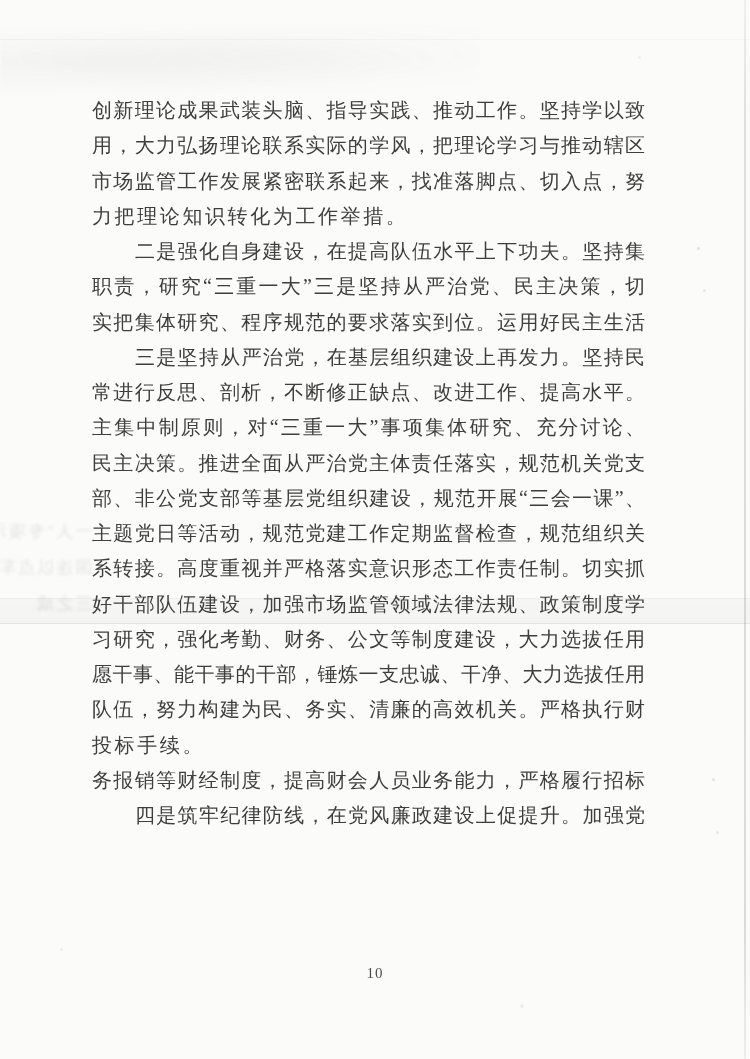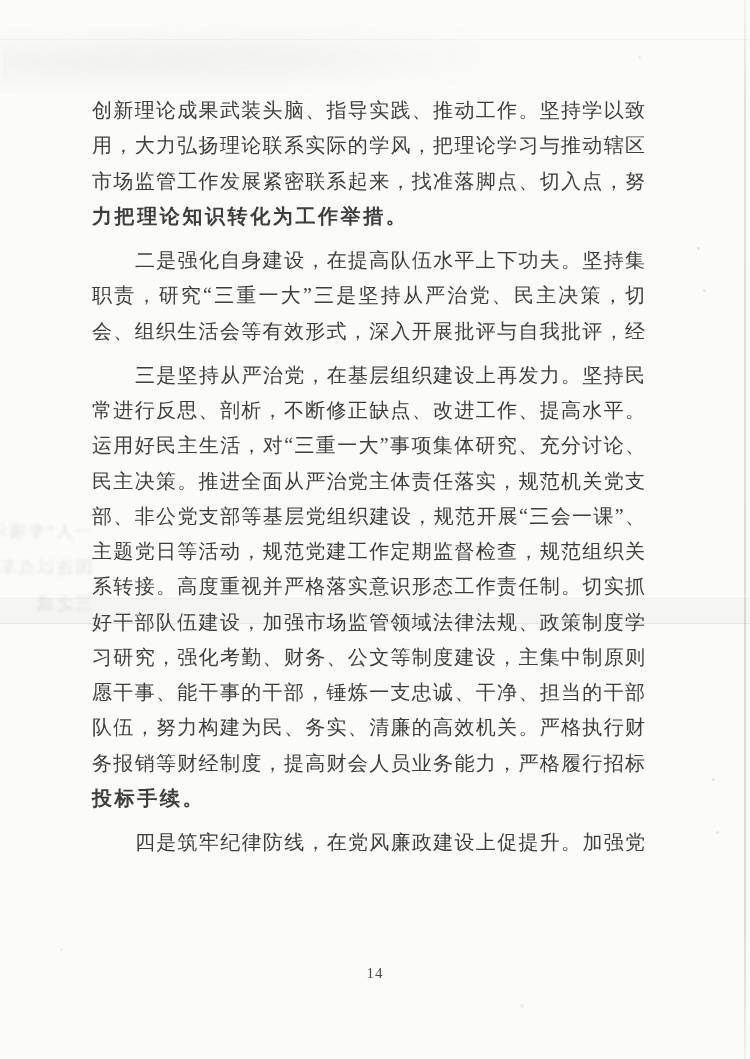--- a/index.html
+++ b/index.html
@@ -50,22 +50,22 @@
   
   .doc-body {
     position: absolute; left: 92px; top: 93px; width: 553px;
     color: var(--ink, #3e3e3e);
     font-size: 20px;
   }
   .line {
     height: 35.25px; line-height: 35.25px;
     text-align: justify; text-align-last: justify;
   }
-  .line.short { text-align-last: left; letter-spacing: 2.6px; font-weight: bold; }
-  .line.indent { text-indent: 43px; margin-top: 9px; }
+  .line.short { text-align-last: left; letter-spacing: 2.6px; }
+  .line.indent { text-indent: 43px; }
   .page-number {
     position: absolute; left: 0; top: 965px; width: 750px;
     text-align: center; font-size: 15px; color: #4d4d4d;
     letter-spacing: 1px;
   }
 </style>
 </head>
 <body>
 
 <div class="page" style="--paper: #fbfbf9; --ink: #3e3e3e;">
@@ -83,38 +83,38 @@
 
   <div class="edge-right"></div>
 
   <div class="doc-body">
       <div class="line">创新理论成果武装头脑、指导实践、推动工作。坚持学以致</div>
       <div class="line">用，大力弘扬理论联系实际的学风，把理论学习与推动辖区</div>
       <div class="line">市场监管工作发展紧密联系起来，找准落脚点、切入点，努</div>
       <div class="line short">力把理论知识转化为工作举措。</div>
       <div class="line indent">二是强化自身建设，在提高队伍水平上下功夫。坚持集</div>
       <div class="line">职责，研究“三重一大”三是坚持从严治党、民主决策，切</div>
-      <div class="line">会、组织生活会等有效形式，深入开展批评与自我批评，经</div>
+      <div class="line">实把集体研究、程序规范的要求落实到位。运用好民主生活</div>
       <div class="line indent">三是坚持从严治党，在基层组织建设上再发力。坚持民</div>
       <div class="line">常进行反思、剖析，不断修正缺点、改进工作、提高水平。</div>
-      <div class="line">运用好民主生活，对“三重一大”事项集体研究、充分讨论、</div>
+      <div class="line">主集中制原则，对“三重一大”事项集体研究、充分讨论、</div>
       <div class="line">民主决策。推进全面从严治党主体责任落实，规范机关党支</div>
       <div class="line">部、非公党支部等基层党组织建设，规范开展“三会一课”、</div>
       <div class="line">主题党日等活动，规范党建工作定期监督检查，规范组织关</div>
       <div class="line">系转接。高度重视并严格落实意识形态工作责任制。切实抓</div>
       <div class="line">好干部队伍建设，加强市场监管领域法律法规、政策制度学</div>
-      <div class="line">习研究，强化考勤、财务、公文等制度建设，主集中制原则</div>
-      <div class="line">愿干事、能干事的干部，锤炼一支忠诚、干净、担当的干部</div>
+      <div class="line">习研究，强化考勤、财务、公文等制度建设，大力选拔任用</div>
+      <div class="line">愿干事、能干事的干部，锤炼一支忠诚、干净、大力选拔任用</div>
       <div class="line">队伍，努力构建为民、务实、清廉的高效机关。严格执行财</div>
+      <div class="line short">投标手续。</div>
       <div class="line">务报销等财经制度，提高财会人员业务能力，严格履行招标</div>
-      <div class="line short">投标手续。</div>
       <div class="line indent">四是筑牢纪律防线，在党风廉政建设上促提升。加强党</div>
     </div>
 
-  <div class="page-number">14</div>
+  <div class="page-number">10</div>
 
 <div class="speck" style="left: 697px; top: 247px; width: 3px; height: 3px; opacity: 0.2;"></div>
     <div class="speck" style="left: 703px; top: 289px; width: 3px; height: 3px; opacity: 0.16;"></div>
     <div class="speck" style="left: 712px; top: 778px; width: 3px; height: 3px; opacity: 0.18;"></div>
     <div class="speck" style="left: 716px; top: 831px; width: 3px; height: 3px; opacity: 0.15;"></div>
     <div class="speck" style="left: 520px; top: 1004px; width: 4px; height: 4px; opacity: 0.1;"></div>
     <div class="speck" style="left: 638px; top: 56px; width: 3px; height: 3px; opacity: 0.1;"></div>
     <div class="speck" style="left: 60px; top: 948px; width: 3px; height: 3px; opacity: 0.1;"></div>
   </div>
 

